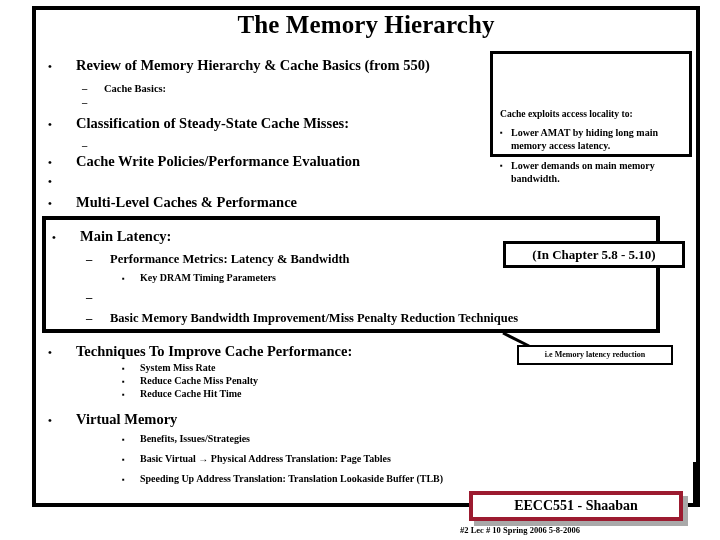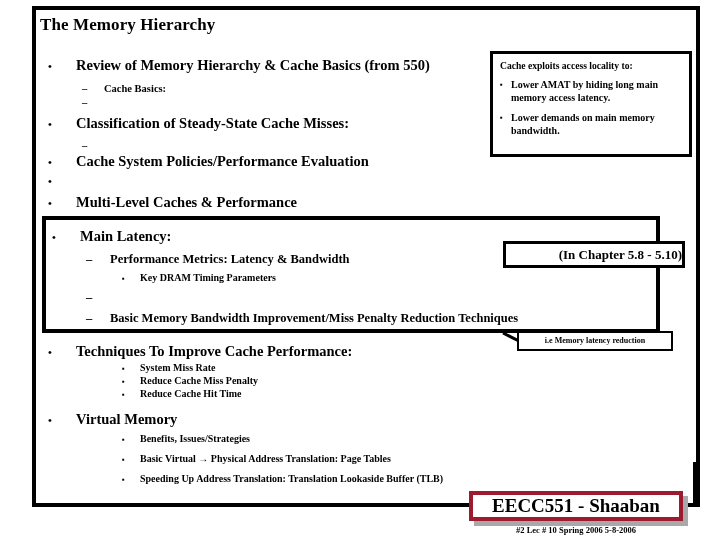--- a/index.html
+++ b/index.html
@@ -34,21 +34,22 @@
     border: 4px solid #000000;
     box-sizing: border-box;
     background: #ffffff;
   }
 
   .slide-title {
     position: absolute;
     left: 40px;
     top: 10px;
     width: 652px;
-    font-size: 17px;
+    text-align: center;
+    font-size: 25px;
     font-weight: bold;
     letter-spacing: 0.1px;
     line-height: 30px;
     white-space: nowrap;
   }
 
   
   .row {
     position: absolute;
     display: flex;
@@ -91,20 +92,21 @@
     box-sizing: border-box;
     background: #ffffff;
     padding: 6px 7px 0 7px;
   }
   .cache-box .cb-head {
     font-size: 9.6px;
     font-weight: bold;
     line-height: 12px;
     margin-bottom: 7px;
     white-space: nowrap;
+    margin-top: 48px;
   }
   .cache-box .cb-item {
     font-size: 10px;
     font-weight: bold;
     line-height: 12.5px;
     margin-bottom: 8px;
     display: flex;
     align-items: flex-start;
   }
   .cache-box .cb-item .bullet {
@@ -133,29 +135,29 @@
     left: 503px;
     top: 241px;
     width: 182px;
     height: 27px;
     border: 3px solid #000000;
     box-sizing: border-box;
     background: #ffffff;
     font-size: 13px;
     font-weight: bold;
     line-height: 21px;
-    text-align: right;
+    text-align: center;
     white-space: nowrap;
   }
 
   
   .ie-box {
     position: absolute;
     left: 517px;
-    top: 331px;
+    top: 345px;
     width: 156px;
     height: 20px;
     border: 2px solid #000000;
     box-sizing: border-box;
     background: #ffffff;
     font-size: 8px;
     font-weight: bold;
     line-height: 16px;
     text-align: center;
     white-space: nowrap;
@@ -181,31 +183,31 @@
   .footer-box {
     position: absolute;
     left: 469px;
     top: 491px;
     width: 214px;
     height: 30px;
     background: #ffffff;
     border: 4px solid #9c1b30;
     box-sizing: border-box;
     text-align: center;
-    font-size: 19px;
+    font-size: 14px;
     font-weight: bold;
     line-height: 22px;
     white-space: nowrap;
   }
   .footer-sub {
     position: absolute;
     left: 460px;
     top: 525px;
     width: 232px;
-    text-align: center;
+    text-align: left;
     font-size: 8.5px;
     font-weight: bold;
     white-space: nowrap;
   }
   
   .footer-stub-left {
     position: absolute;
     left: 455px;
     top: 503px;
     width: 16px;
@@ -256,21 +258,21 @@
     <span class="bullet">•</span>
     <span class="txt">Classification of Steady-State Cache Misses:</span>
   </div>
 
   <div class="row lvl2" style="left:82px; top:139px;">
     <span class="bullet">–</span>
   </div>
 
   <div class="row lvl1" style="left:48px; top:153px;">
     <span class="bullet">•</span>
-    <span class="txt">Cache System Policies/Performance Evaluation</span>
+    <span class="txt">Cache Write Policies/Performance Evaluation</span>
   </div>
 
   <div class="row lvl1" style="left:48px; top:173px;">
     <span class="bullet">•</span>
   </div>
 
   <div class="row lvl1" style="left:48px; top:194px;">
     <span class="bullet">•</span>
     <span class="txt">Multi-Level Caches &amp; Performance</span>
   </div>

